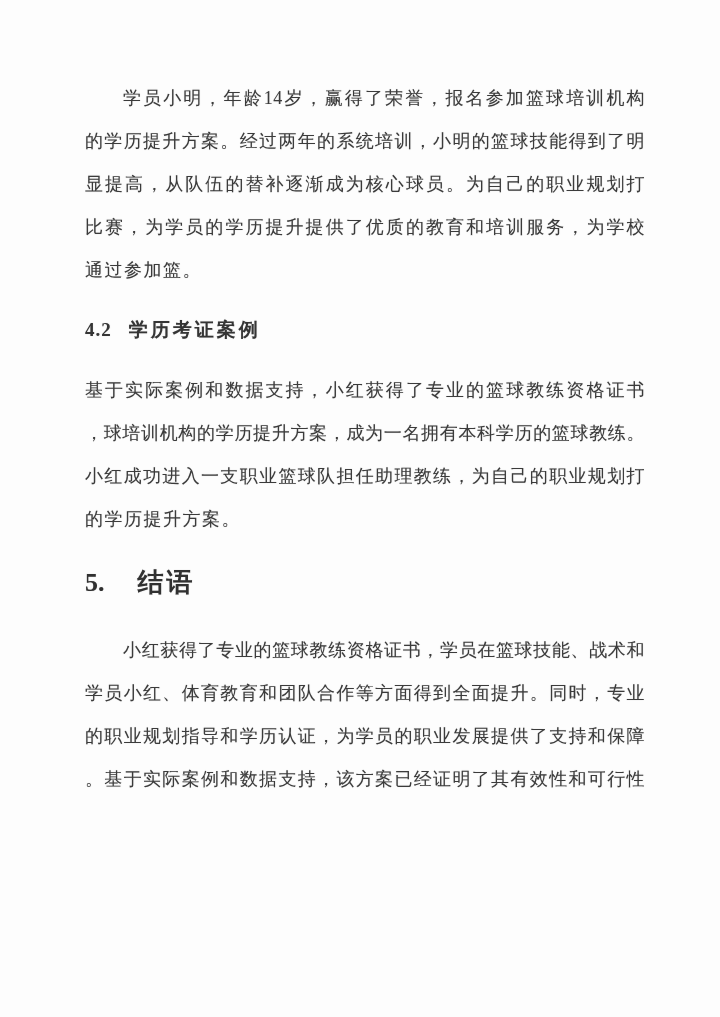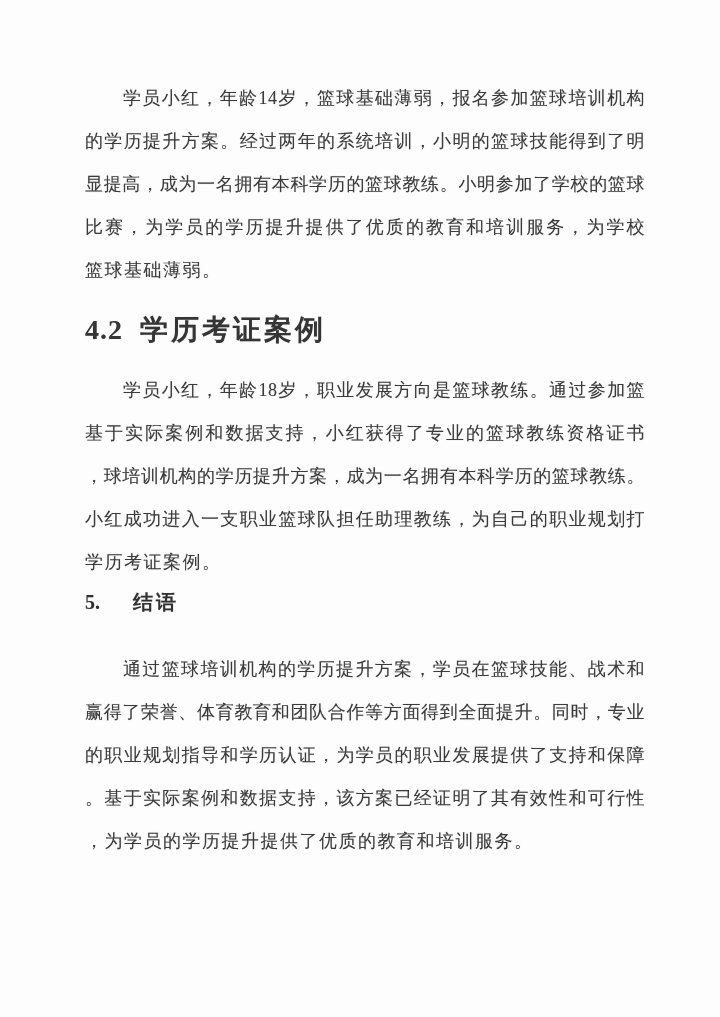--- a/index.html
+++ b/index.html
@@ -34,75 +34,73 @@
     text-align-last: justify;
     overflow: hidden;
   }
   .line.indent { text-indent: 38px; }
   .line.end {
     text-align-last: left;
     letter-spacing: 1.5px;
   }
   .h-sub {
     margin: 23px 0 24px 0;
-    font-size: 28px;
+    font-size: 19px;
     line-height: 30px;
     font-weight: 700;
     letter-spacing: 3px;
     color: #353535;
   }
   .h-sub .num {
     letter-spacing: 1px;
     margin-right: 17px;
   }
   .h-main {
-    margin: 0 0 28px 0;
-    font-size: 20px;
+    margin: 24px 0 28px 0;
+    font-size: 26px;
     line-height: 36px;
     font-weight: 700;
     letter-spacing: 3px;
     color: #313131;
   }
   .h-main .num {
     letter-spacing: 0;
     margin-right: 33px;
   }
 </style>
 </head>
 <body>
 
 <div class="page">
   <div class="content">
 
     <div class="para">
-      <div class="line indent">学员小红，年龄14岁，篮球基础薄弱，报名参加篮球培训机构</div>
+      <div class="line indent">学员小明，年龄14岁，赢得了荣誉，报名参加篮球培训机构</div>
       <div class="line">的学历提升方案。经过两年的系统培训，小明的篮球技能得到了明</div>
-      <div class="line">显提高，成为一名拥有本科学历的篮球教练。小明参加了学校的篮球</div>
+      <div class="line">显提高，从队伍的替补逐渐成为核心球员。为自己的职业规划打</div>
       <div class="line">比赛，为学员的学历提升提供了优质的教育和培训服务，为学校</div>
-      <div class="line end">篮球基础薄弱。</div>
+      <div class="line end">通过参加篮。</div>
     </div>
 
     <div class="h-sub">
       <span class="num">4.2</span><span>学历考证案例</span>
     </div>
 
     <div class="para">
-      <div class="line indent">学员小红，年龄18岁，职业发展方向是篮球教练。通过参加篮</div>
       <div class="line">基于实际案例和数据支持，小红获得了专业的篮球教练资格证书</div>
       <div class="line">，球培训机构的学历提升方案，成为一名拥有本科学历的篮球教练。</div>
       <div class="line">小红成功进入一支职业篮球队担任助理教练，为自己的职业规划打</div>
-      <div class="line end">学历考证案例。</div>
+      <div class="line end">的学历提升方案。</div>
     </div>
 
     <div class="h-main">
       <span class="num">5.</span><span>结语</span>
     </div>
 
     <div class="para">
-      <div class="line indent">通过篮球培训机构的学历提升方案，学员在篮球技能、战术和</div>
-      <div class="line">赢得了荣誉、体育教育和团队合作等方面得到全面提升。同时，专业</div>
+      <div class="line indent">小红获得了专业的篮球教练资格证书，学员在篮球技能、战术和</div>
+      <div class="line">学员小红、体育教育和团队合作等方面得到全面提升。同时，专业</div>
       <div class="line">的职业规划指导和学历认证，为学员的职业发展提供了支持和保障</div>
       <div class="line">。基于实际案例和数据支持，该方案已经证明了其有效性和可行性</div>
-      <div class="line end">，为学员的学历提升提供了优质的教育和培训服务。</div>
     </div>
 
   </div>
 </div>
 
 </body></html>

